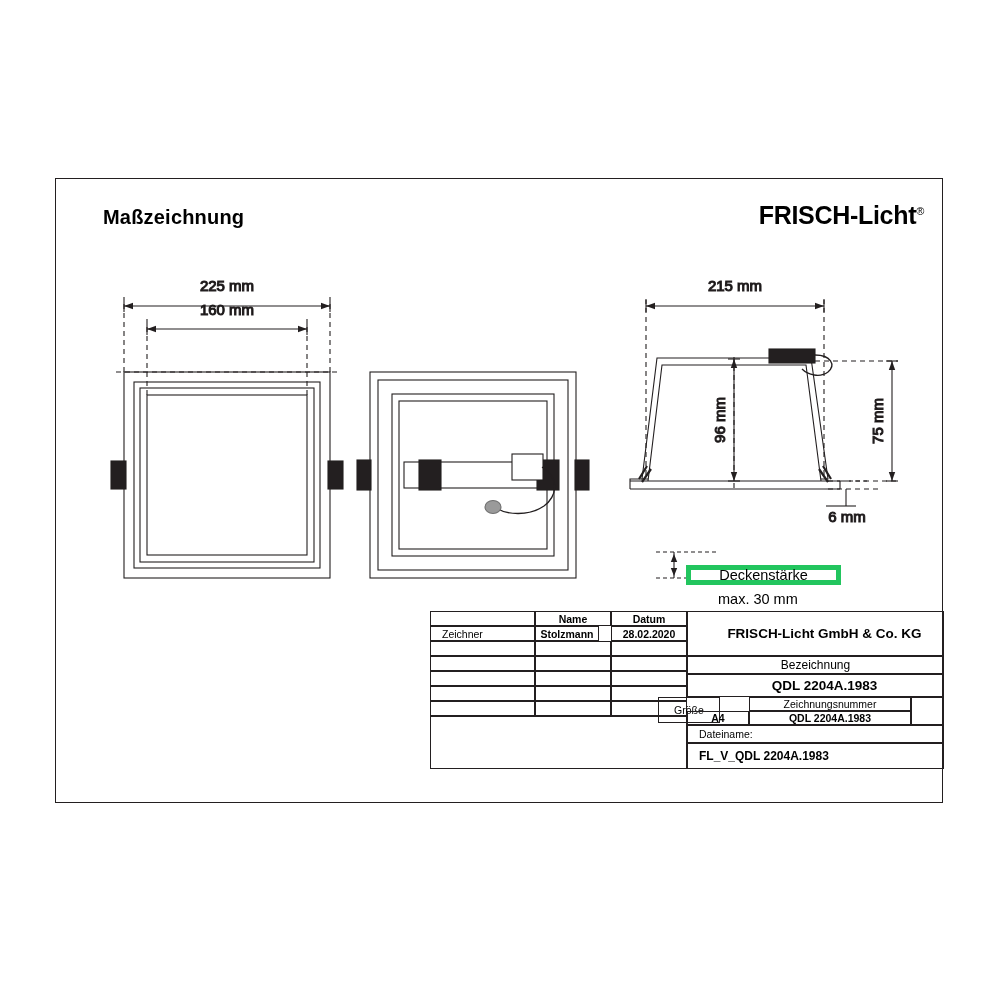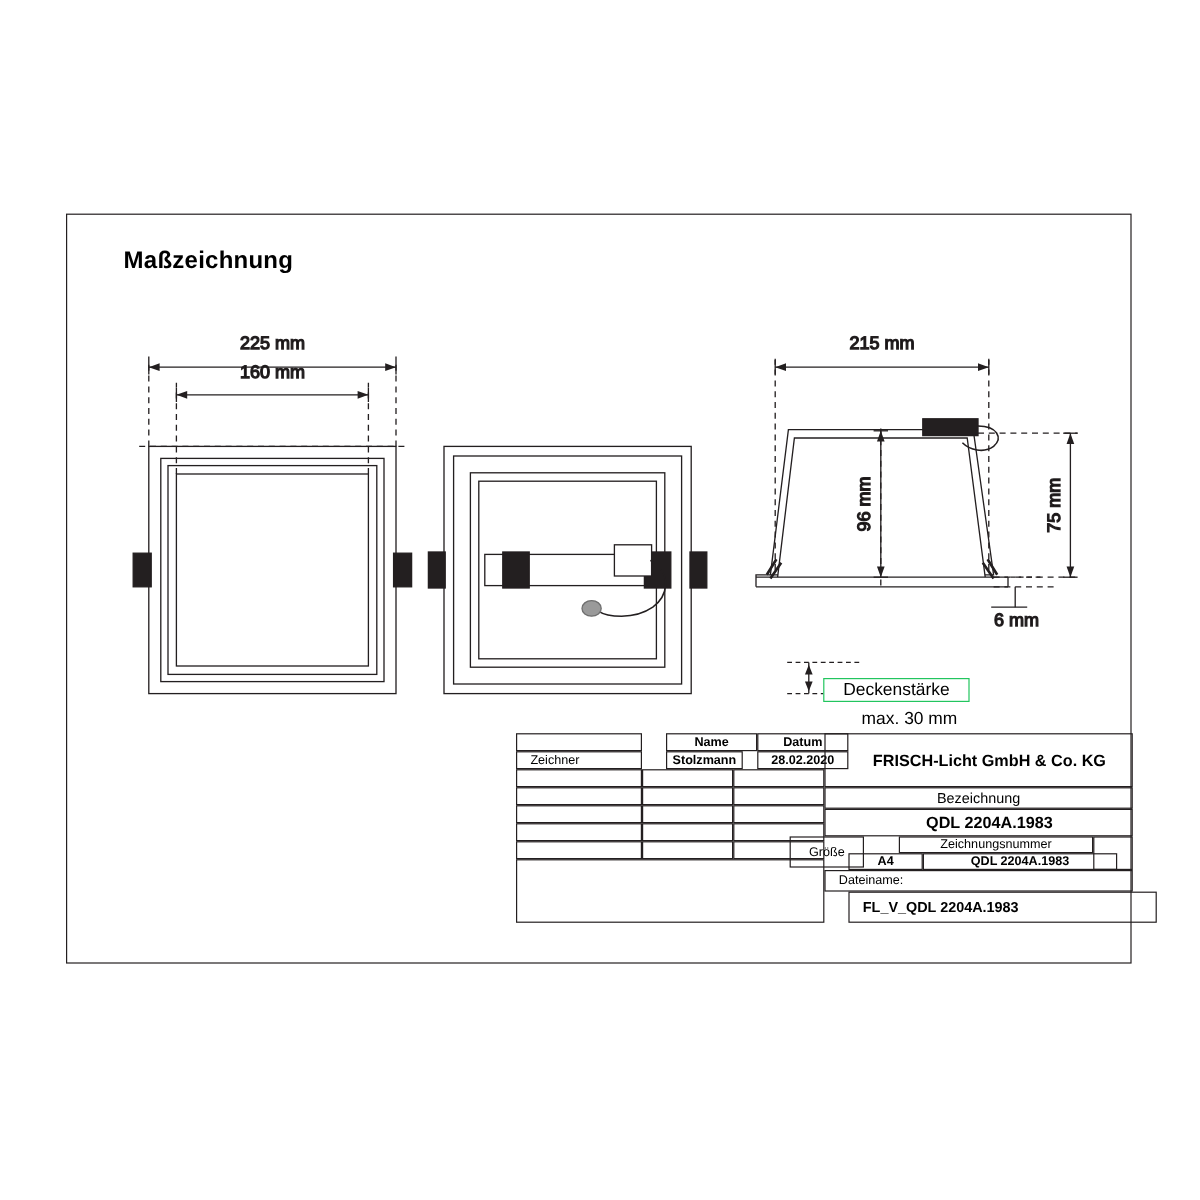--- a/index.html
+++ b/index.html
@@ -65,50 +65,51 @@
     box-sizing: border-box;
     border: 1px solid #231f20;
     font-size: 10.5px;
     display: flex;
     align-items: center;
     white-space: nowrap;
     overflow: hidden;
   }
   .c-center { justify-content: center; }
   .c-left { justify-content: flex-start; padding-left: 11px; }
-  .bold { font-weight: bold; margin-left: 20px; }
+  .bold { font-weight: bold; }
   .f12 { font-size: 12px; }
   .f13b { font-size: 13.5px; font-weight: bold; padding-left: 18px; }
   #deckenstaerke-box {
     position: absolute;
     left: 630px;
     top: 386px;
-    width: 122px;
+    width: 155px;
     height: 20px;
-    border: 1px solid #22c55e;
+    border: 5px solid #22c55e;
     box-sizing: border-box;
     background: #fff;
     font-size: 14.5px;
     display: flex;
     align-items: center;
     justify-content: center;
   }
   #deckenstaerke-max {
     left: 640px;
     top: 412px;
     font-size: 14.5px;
   }
 </style>
 </head>
 <body>
 
 <div id="sheet">
 
   <div class="txt" id="title-main">Maßzeichnung</div>
 
+  <div class="txt" id="brand"><span>FRISCH-Licht</span><sup>®</sup></div>
 
   <svg width="888" height="625" viewBox="0 0 888 625">
     <g fill="none" stroke="#231f20" stroke-width="1.1">
 
       <g>
 
         <rect x="68" y="193" width="206" height="206" fill="#fff"></rect>
 
         <rect x="78" y="203" width="186" height="186" fill="#fff"></rect>
         <rect x="84" y="209" width="174" height="174" fill="#fff"></rect>

